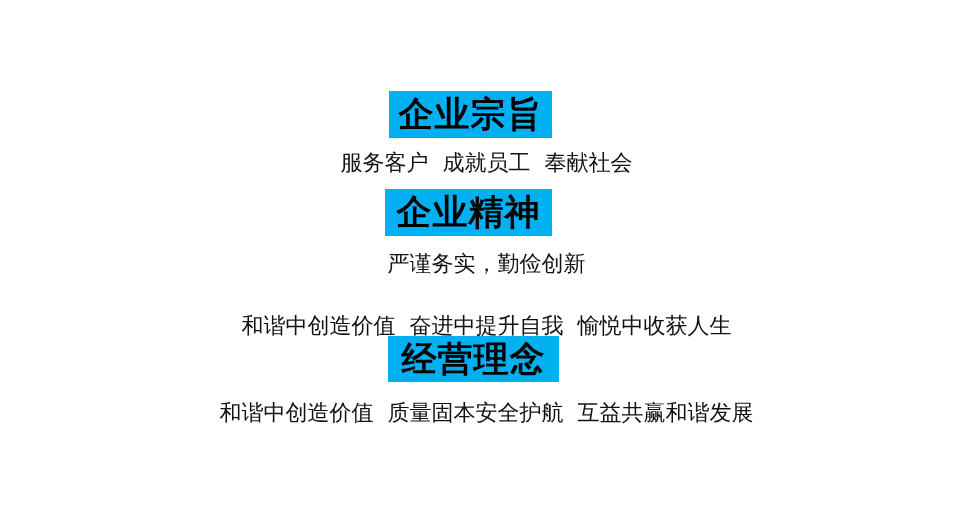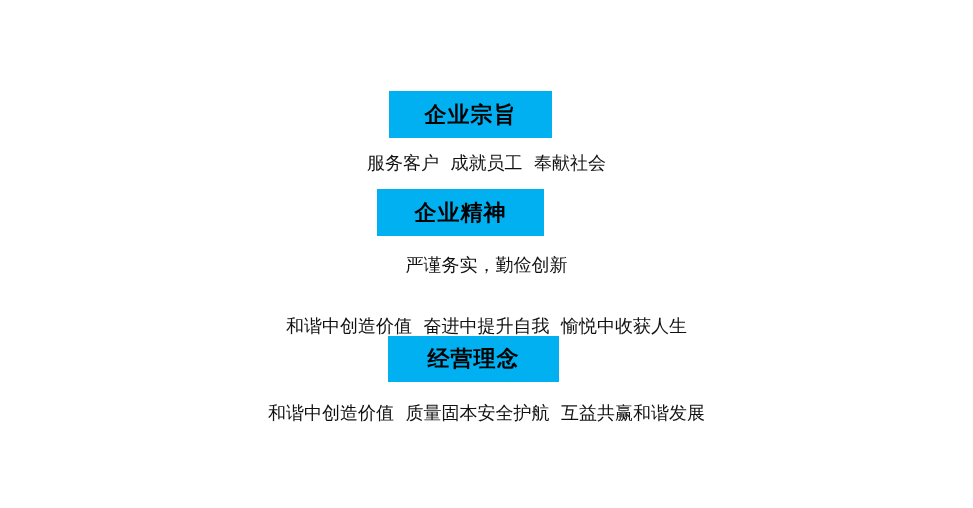--- a/index.html
+++ b/index.html
@@ -14,36 +14,36 @@
       overflow: hidden;
       font-family: "DejaVu Serif", "Liberation Serif", serif;
       color: #111111;
     }
     .heading-box {
       position: absolute;
       background: #00b0f0;
       display: flex;
       align-items: center;
       justify-content: center;
-      font-size: 22px;
+      font-size: 35px;
       font-weight: bold;
       color: #000000;
       letter-spacing: 1px;
     }
     .line {
       position: absolute;
       left: 0;
       width: 973px;
       text-align: center;
-      font-size: 18px;
+      font-size: 22px;
       white-space: pre;
       color: #111111;
     }
     #box-purpose { left: 389px; top: 91px; width: 163px; height: 47px; }
-    #box-spirit  { left: 377px; top: 189px; width: 167px; height: 47px; }
+    #box-spirit  { left: 385px; top: 189px; width: 167px; height: 47px; }
     #box-philosophy { left: 388px; top: 336px; width: 171px; height: 46px; }
     #line-purpose { top: 145px; height: 36px; line-height: 36px; }
     #line-spirit-1 { top: 248px; height: 36px; line-height: 36px; font-family: Liberation Mono, monospace; }
     #line-spirit-2 { top: 308px; height: 36px; line-height: 36px; }
     #line-philosophy { top: 395px; height: 36px; line-height: 36px; }
   </style>
 </head>
 <body>
 
 <div id="box-purpose" class="heading-box">

